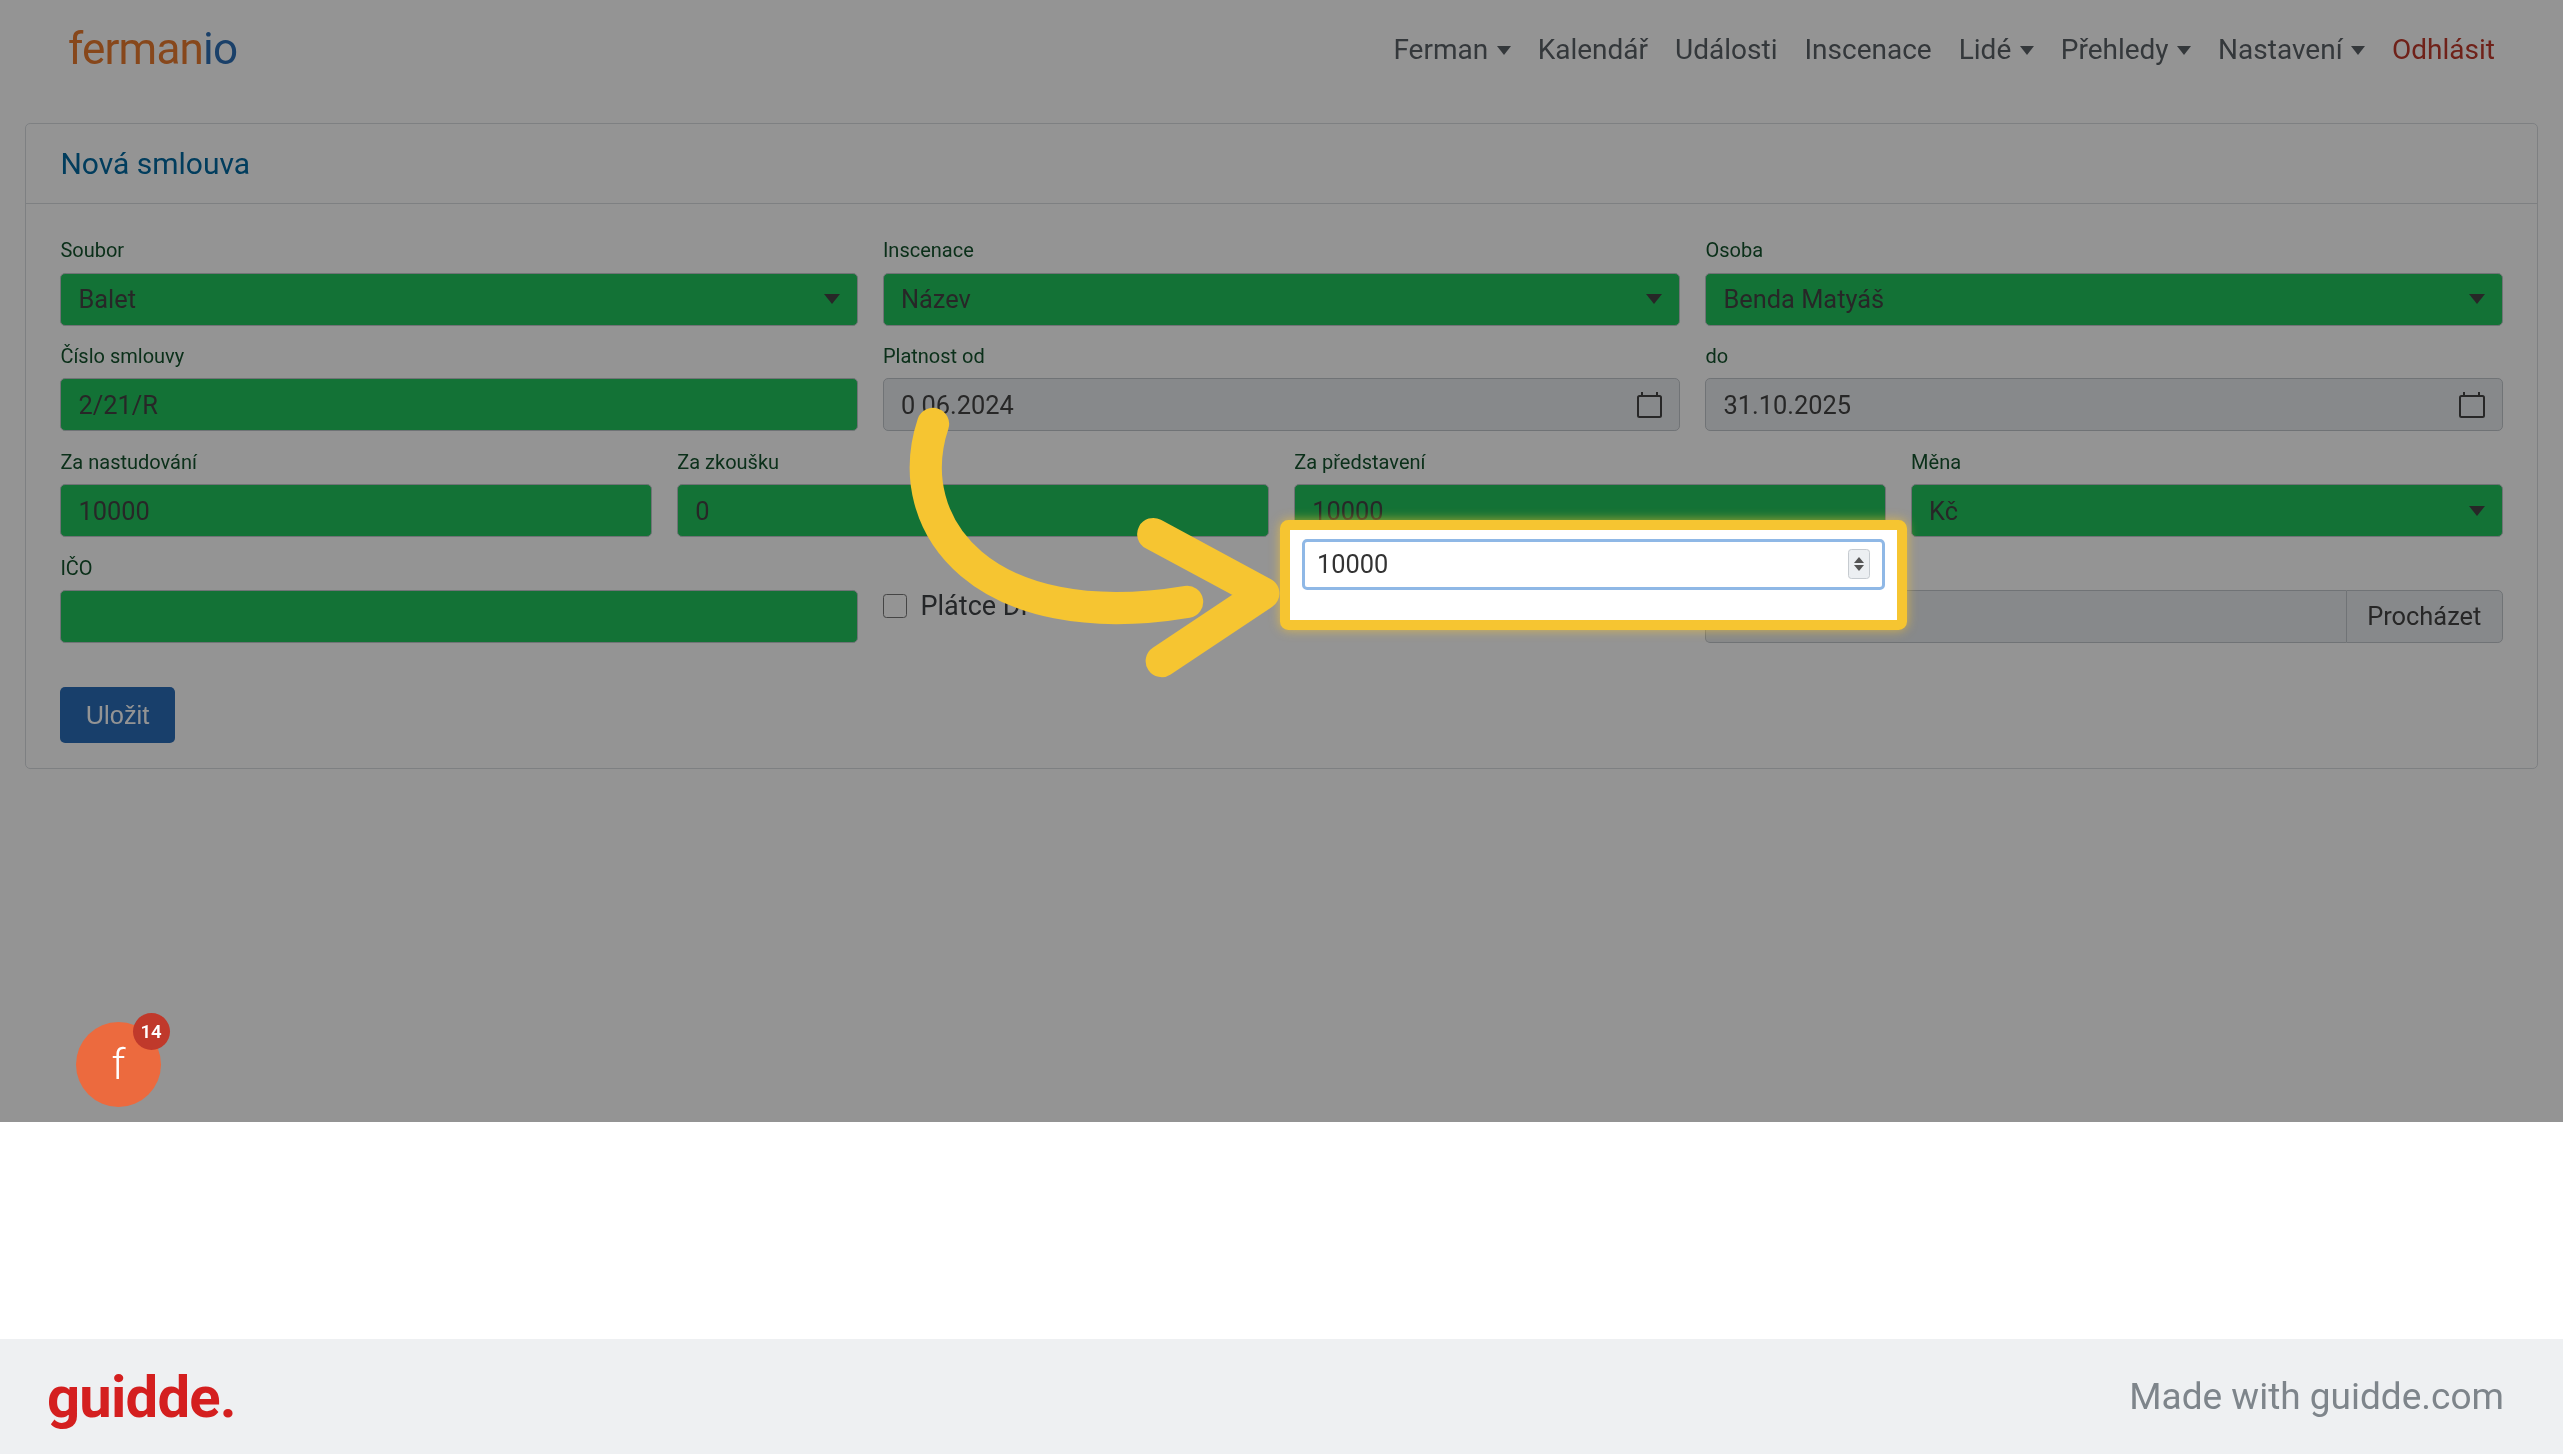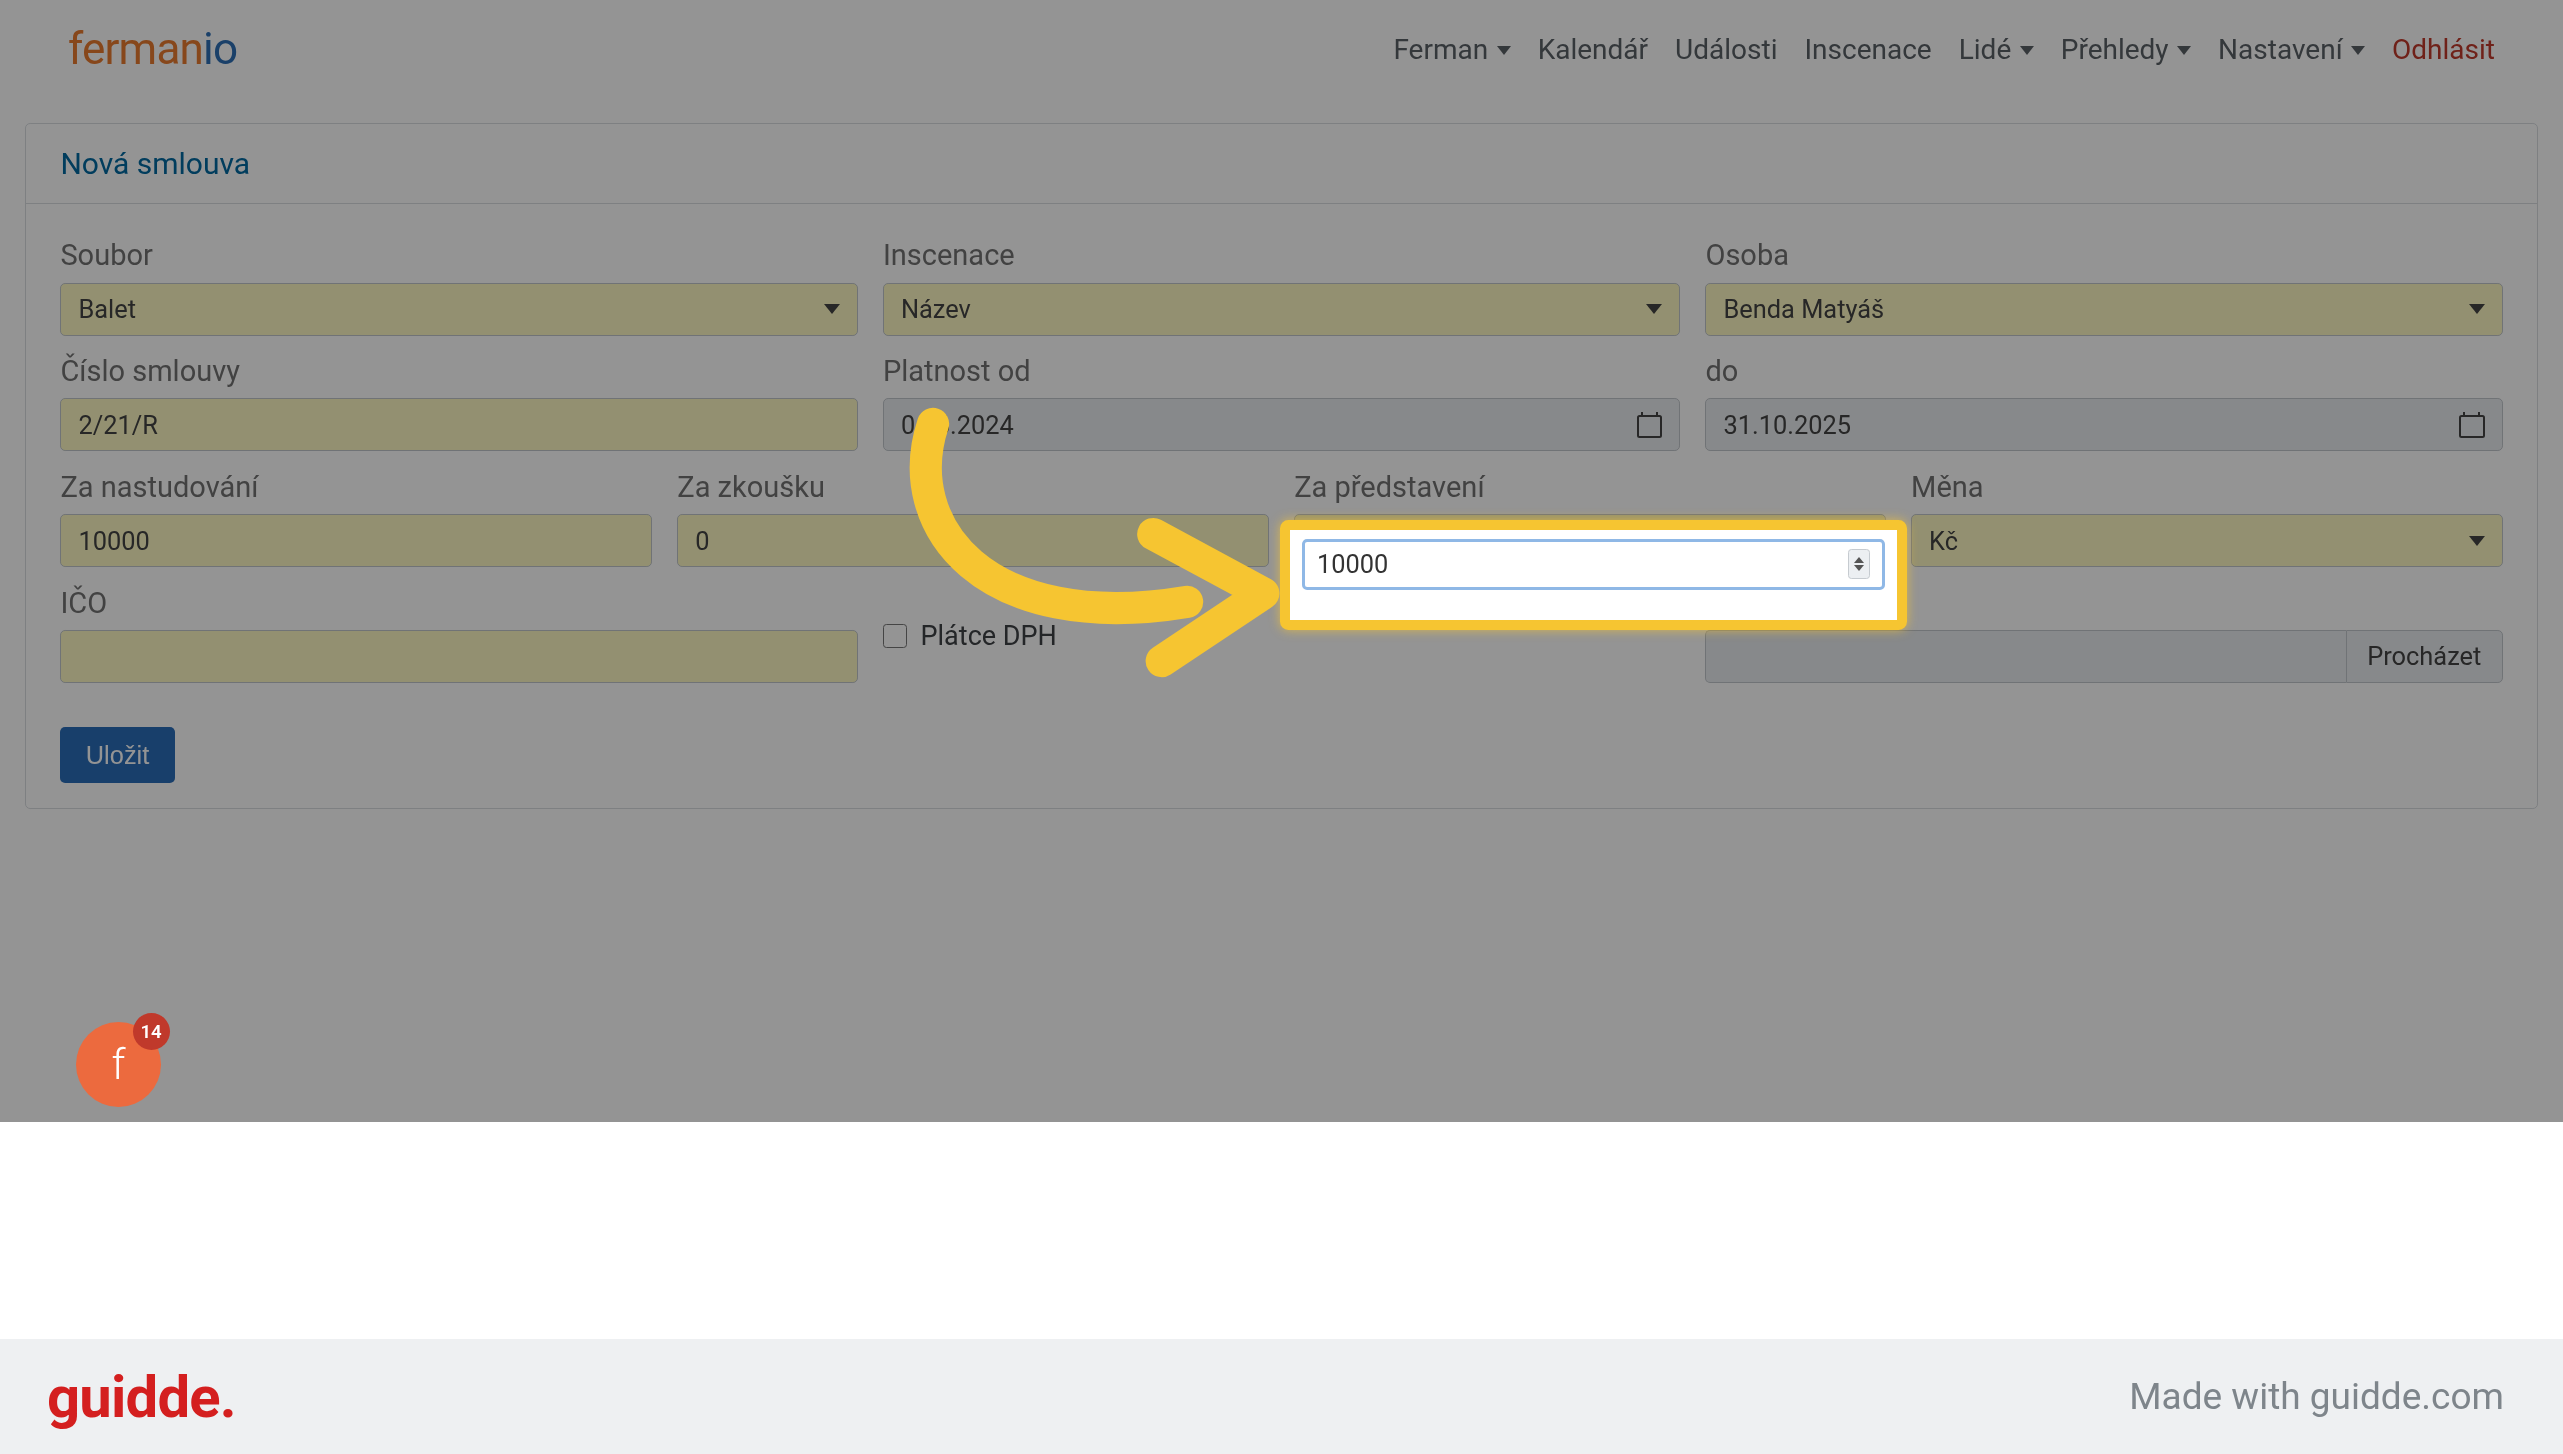--- a/index.html
+++ b/index.html
@@ -70,26 +70,26 @@
   }
   .card-body {
     padding: 34px 34px 25.4px 34px;
   }
   .form-grid {
     display: grid;
     grid-template-columns: repeat(12, 1fr);
     gap: 18.6px 25.4px;
   }
   .form-group { display:flex; flex-direction:column; }
-  .form-label { font-size: 29px; color:#737373; margin-bottom: 10.2px; }
+  .form-label { font-size: 20px; color:#14532d; margin-bottom: 10.2px; }
   .form-control, .form-select {
     height: 53px;
     border: 0.8px solid #c2c7cc;
     border-radius: 5.1px;
-    background: #fef9c3;
+    background: #22c55e;
     padding: 0 17px;
     font-size: 25.4px;
     color: #444;
     display:flex; align-items:center; justify-content:space-between;
   }
   .date-field { position:relative; background:#e9ecef; }
   .cal-icon {
     width: 25.4px; height: 25.4px;
     position:relative;
   }

